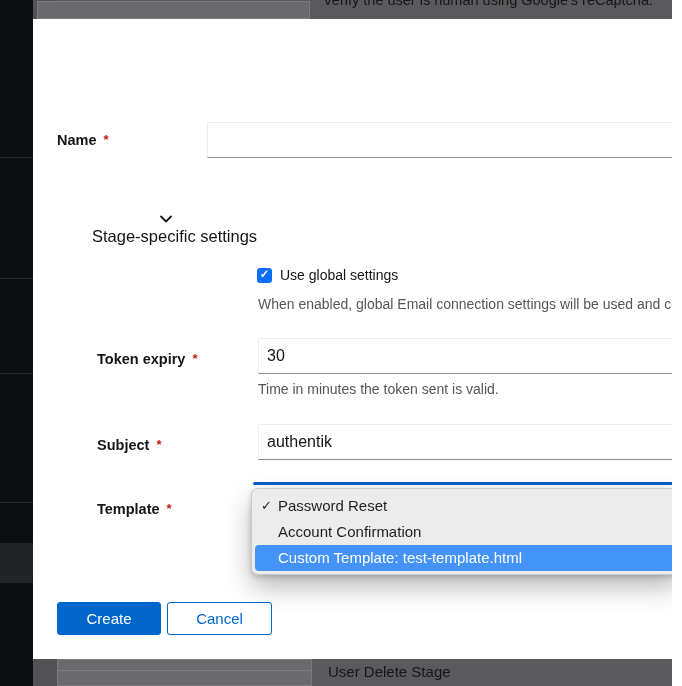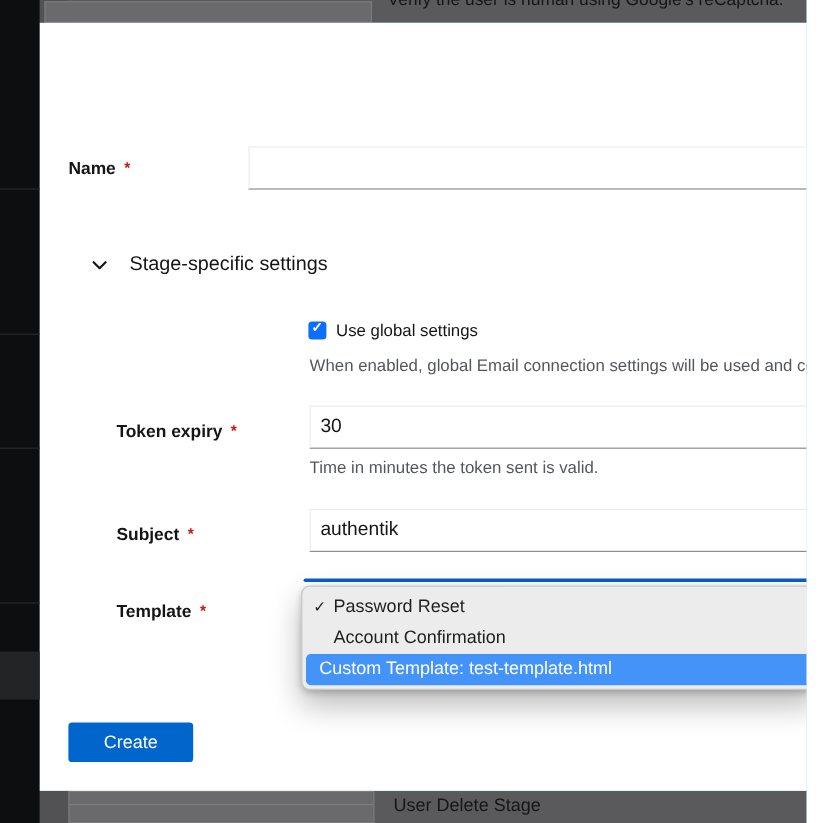--- a/index.html
+++ b/index.html
@@ -32,21 +32,21 @@
   .req { color:#c9190b; font-weight:700; margin-left:7px; font-size:13px; vertical-align:1px; }
 
   .pf-input {
     position:absolute; right:-2px; height:36px; background:#fff;
     border:1px solid #ededed; border-bottom:1px solid #8a8d90;
     font-family:"Liberation Sans", sans-serif; font-size:16px; color:#151515;
     padding:0 8px; outline:none;
   }
 
   
-  #section-header { position:absolute; left:42px; top:192px; display:flex; align-items:center; cursor:pointer; }
+  #section-header { position:absolute; left:42px; top:192px; display:flex; align-items:center; cursor:pointer;flex-direction:column; }
   #section-chevron { width:16px; height:16px; display:inline-block; }
   #section-title { margin-left:17px; font-size:16.5px; color:#151515; }
 
   
   #checkbox-row { position:absolute; left:224px; top:248px; display:flex; align-items:center; }
   #global-checkbox {
     width:15px; height:15px; border-radius:3px; background:#0d6efd;
     display:flex; align-items:center; justify-content:center; cursor:pointer;
   }
   #global-checkbox .tick { color:#fff; font-size:11.5px; font-weight:700; line-height:1; }
@@ -60,21 +60,21 @@
     background:#ececec; border:1px solid #c9c9c9; border-radius:7px;
     box-shadow:0 2px 5px rgba(0,0,0,.18), 0 12px 26px rgba(0,0,0,.28);
     padding-top:4px; z-index:4;
   }
   .menu-item {
     position:relative; height:26px; line-height:26px; font-size:15px; color:#1f1f21;
     padding-left:26px; white-space:nowrap; cursor:pointer;
   }
   .menu-item .check { position:absolute; left:9px; top:0; font-size:13px; color:#1f1f21; }
   .menu-item.highlighted {
-    margin:0 3px; padding-left:11px; border-radius:4px;
+    margin:0 3px; padding-left:23px; border-radius:4px;
     background:#4493f8; color:#ffffff;
   }
 
   
   .btn { position:absolute; top:583px; height:33px; border-radius:3px; font-family:"Liberation Sans", sans-serif;
          font-size:15px; display:flex; align-items:center; justify-content:center; cursor:pointer; }
   #create-btn { left:24px; width:104px; background:#0066cc; color:#fff; border:1px solid #0066cc; }
   #cancel-btn { left:134px; width:105px; background:#fff; color:#0066cc; border:1px solid #0066cc; }
 </style>
 </head>
@@ -151,15 +151,16 @@
       </div>
       <div class="menu-item">
         <span>Account Confirmation</span>
       </div>
       <div class="menu-item highlighted">
         <span>Custom Template: test-template.html</span>
       </div>
     </div>
 
     <div class="btn" id="create-btn">Create</div>
+    <div class="btn" id="cancel-btn">Cancel</div>
 
   </div>
 </div>
 
 </body></html>

